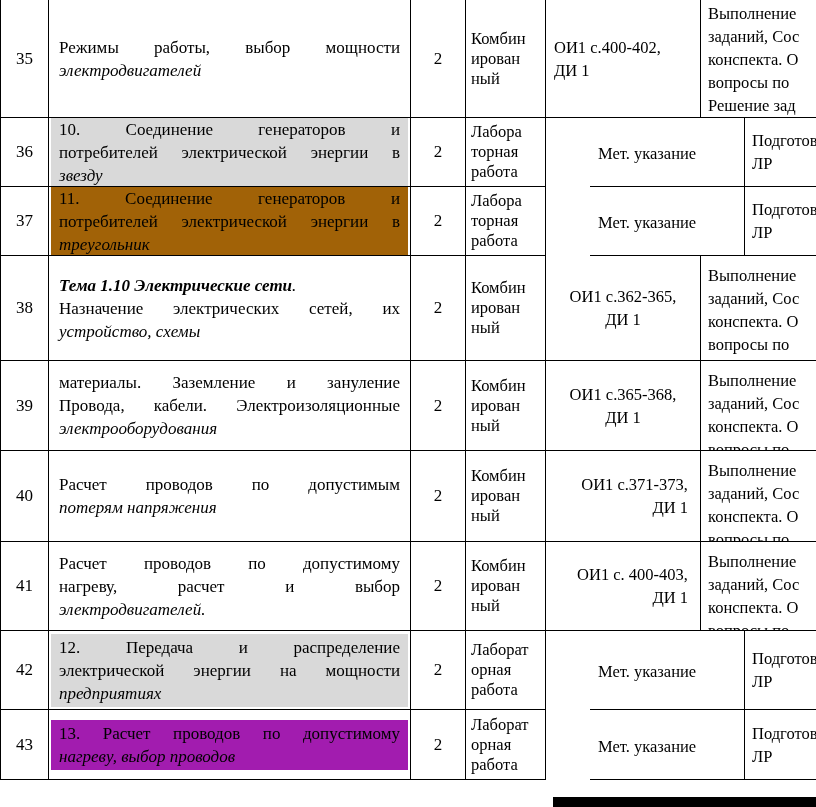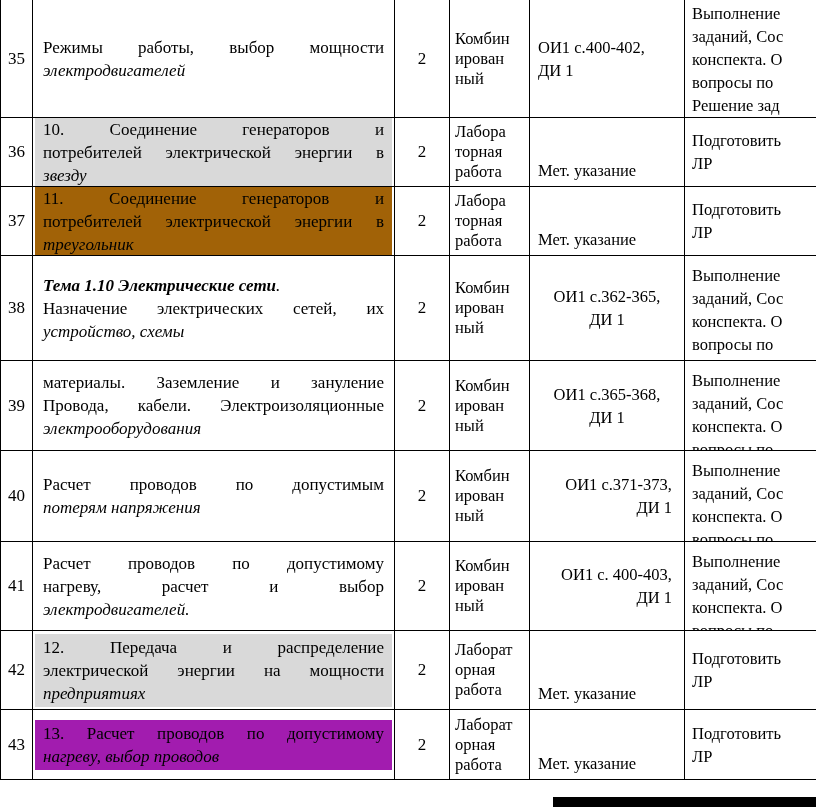--- a/index.html
+++ b/index.html
@@ -7,31 +7,31 @@
     position:relative;width:816px;height:807px;background:#ffffff;overflow:hidden;
     font-family:"Liberation Serif","DejaVu Serif",serif;color:#000;
   }
   .tbl{position:absolute;left:0;top:0;display:flex;flex-direction:column;border-left:1px solid #000;width:890px;}
   .row{display:flex;}
   .cell{border-right:1px solid #000;border-bottom:1px solid #000;box-sizing:border-box;overflow:hidden;flex-shrink:0;background:#fff;}
   
   .r0{height:118px}.r1{height:69px}.r2{height:69px}.r3{height:105px}.r4{height:90px}
   .r5{height:91px}.r6{height:89px}.r7{height:79px}.r8{height:70px}
   
-  .c-num{width:32px;display:flex;align-items:center;justify-content:center;font-size:17px;}
+  .c-num{width:48px;display:flex;align-items:center;justify-content:center;font-size:17px;}
   .c-topic{width:362px;padding:2px;display:flex;flex-direction:column;justify-content:center;font-size:17px;line-height:23px;}
   .topic-inner{padding:2px 8px;}
   .tline{display:block;text-align:justify;text-align-last:justify;}
   .tline.last,.tline.nojust{text-align-last:left;font-style:italic;}
   .c-hours{width:55px;display:flex;align-items:center;justify-content:center;font-size:17px;}
   .c-type{width:80px;display:flex;flex-direction:column;justify-content:center;text-align:left;padding-left:5px;padding-right:2px;font-size:16.5px;line-height:20px;}
   .c-type span{display:block;}
   .c-res{width:155px;padding:4px 8px;font-size:16.5px;line-height:23px;display:flex;flex-direction:column;justify-content:center;}
   .c-res span{display:block;}
-  .res-top{justify-content:flex-end;padding-top:7px;}
+  .res-top{justify-content:center;padding-top:7px;margin-left:44px;}
   .res-left span{text-align:left;}
   .res-center span{text-align:center;}
   .res-right span{text-align:right;padding-right:4px;}
   .c-tasks{width:190px;padding:8px 7px 2px 7px;font-size:16.5px;line-height:23px;display:flex;flex-direction:column;}
   .c-tasks span{display:block;text-align:left;}
   .tasks-mid{justify-content:center;padding-top:2px;}
   .r0 .c-tasks{padding-top:2px;}
   .bold{font-weight:bold;}
   .strip{position:absolute;left:553px;top:797px;width:263px;height:10px;background:#000;}
 </style>

